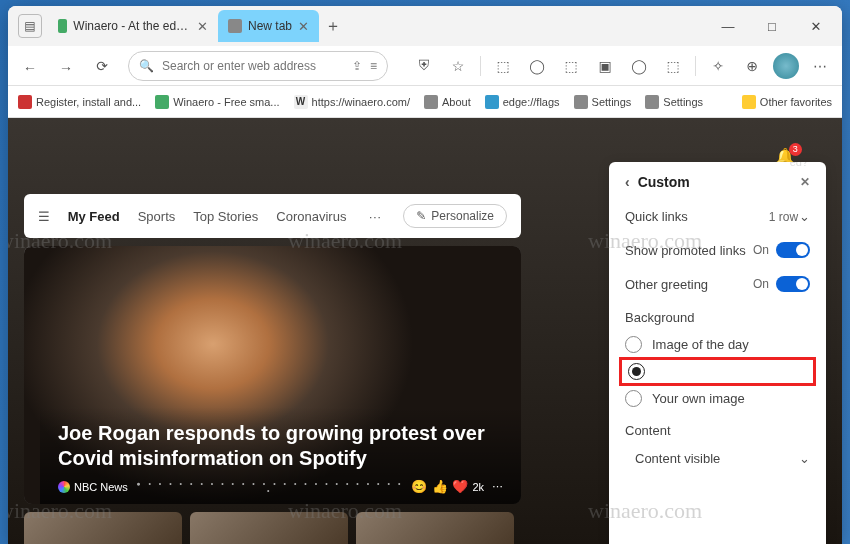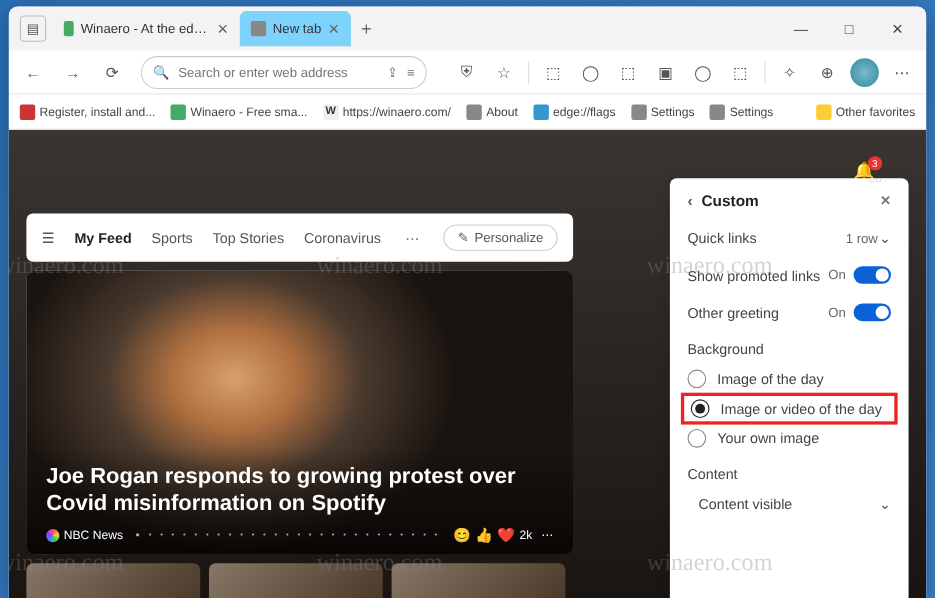--- a/index.html
+++ b/index.html
@@ -47,21 +47,21 @@
   .top-right { margin-left: auto; display: flex; gap: 14px; align-items: center; color: #ddd; font-size: 16px; }
   .badge-wrap { position: relative; }
   .badge { position: absolute; top: -4px; right: -6px; background: #e33; color: #fff; font-size: 9px; border-radius: 50%; width: 13px; height: 13px; display: flex; align-items: center; justify-content: center; }
   .feedbar { position: absolute; top: 76px; left: 16px; height: 44px; background: #fff; border-radius: 6px; display: flex; align-items: center; padding: 0 14px; gap: 18px; font-size: 13px; color: #555; width: 497px; }
   .feed-item { cursor: pointer; }
   .feed-item.active { font-weight: 600; color: #222; }
   .feed-more { margin-left: 4px; }
   .personalize { margin-left: auto; border: 1px solid #ccc; border-radius: 14px; padding: 4px 12px; font-size: 12px; display: flex; align-items: center; gap: 5px; cursor: pointer; }
   .card { position: absolute; top: 128px; left: 16px; width: 497px; height: 258px; border-radius: 8px; overflow: hidden; background: linear-gradient(160deg, #888 0%, #222 80%); }
   .card-img { position: absolute; inset: 0; background: radial-gradient(ellipse 200px 160px at 38% 38%, #d8a070 0%, #b07040 28%, #4a3a2e 58%, #1a1410 100%); }
-  .card-overlay { position: absolute; left: 0; right: 0; bottom: 0; padding: 14px 18px 10px; color: #fff; background: linear-gradient(180deg, transparent, rgba(0,0,0,.7)); }
+  .card-overlay { position: absolute; left: 16px; right: 0; bottom: 0; padding: 14px 18px 10px; color: #fff; background: linear-gradient(180deg, transparent, rgba(0,0,0,.7)); }
   .card-title { font-size: 20px; font-weight: 600; line-height: 1.25; }
   .card-foot { display: flex; align-items: center; gap: 8px; margin-top: 8px; font-size: 11px; }
   .nbc { display: flex; align-items: center; gap: 4px; }
   .nbc-ico { width: 12px; height: 12px; background: conic-gradient(#f44,#fc4,#4c4,#48f,#84f,#f48); border-radius: 50%; }
   .dots { flex: 1; text-align: center; letter-spacing: 3px; font-size: 7px; color: #aaa; }
   .react { display: flex; align-items: center; gap: 4px; font-size: 11px; }
   .react .emoji { font-size: 13px; }
   .thumbs { position: absolute; top: 394px; left: 16px; display: flex; gap: 8px; }
   .thumb { width: 158px; height: 54px; background: linear-gradient(135deg, #876, #432); border-radius: 6px 6px 0 0; }
   .panel { position: absolute; top: 44px; right: 16px; width: 217px; bottom: 0; background: #fff; border-radius: 6px 6px 0 0; box-shadow: 0 2px 12px rgba(0,0,0,.15); padding: 12px 16px; overflow: hidden; }
@@ -268,21 +268,20 @@
         <span class="val">On</span>
         <div class="toggle"></div>
       </div>
       <div class="section-h">Background</div>
       <div class="radio-row">
           <span class="radio"></span>
           <span>Image of the day</span>
         </div>
       <div class="radio-row highlight">
           <span class="radio sel"></span>
-          <span>Image or video of the day</span>
         </div>
       <div class="radio-row">
           <span class="radio"></span>
           <span>Your own image</span>
         </div>
       <div class="section-h">Content</div>
       <div class="row" style="padding-left:10px;">
         <span>Content visible</span>
         <span class="val"></span>
         <span class="chev">⌄</span>

